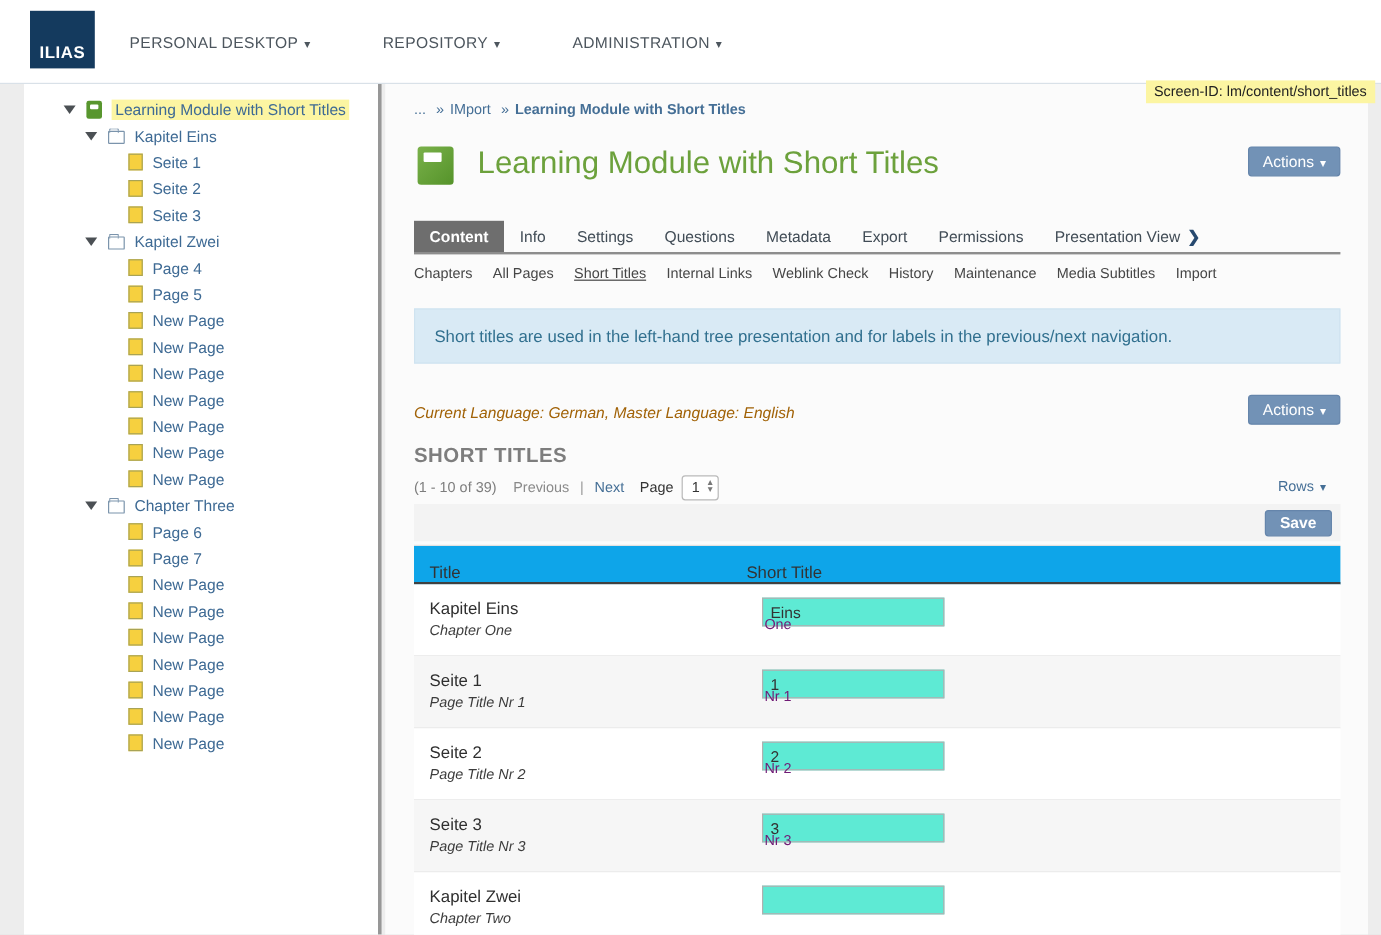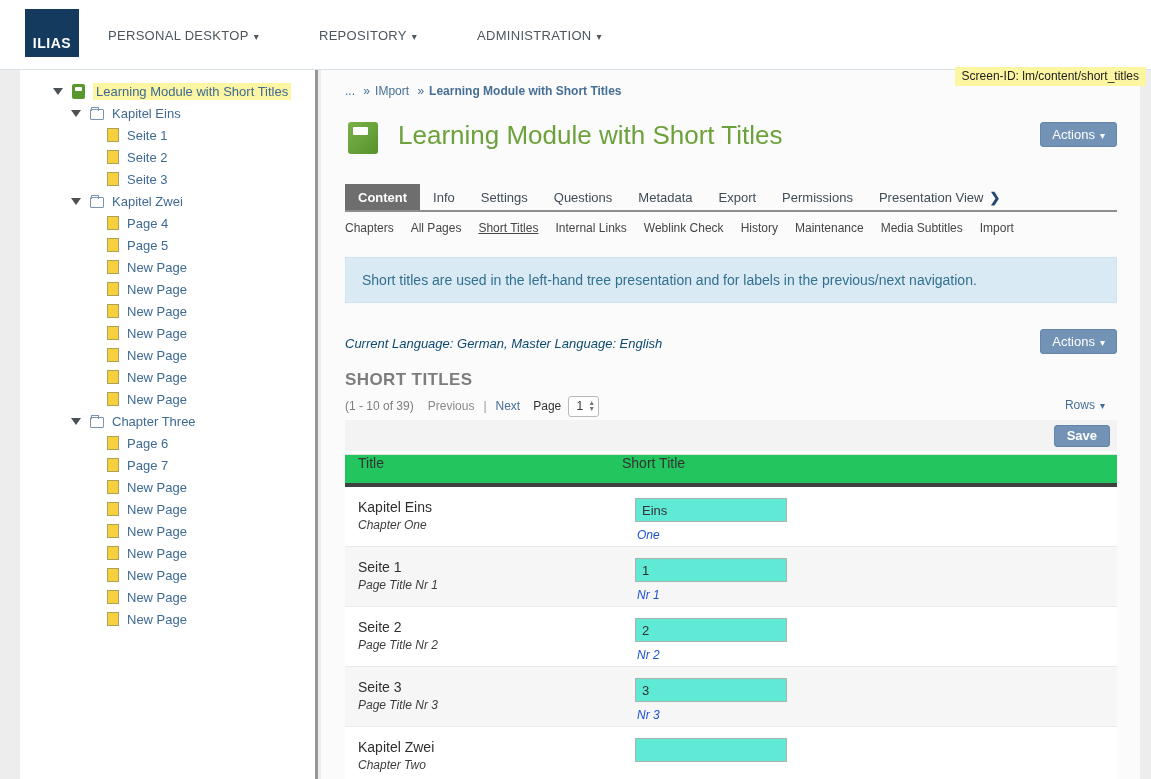--- a/index.html
+++ b/index.html
@@ -50,50 +50,50 @@
   .tab.active { background:var(--active-tab-gray,#6e6e6e); color:#fff; font-weight:bold; }
   .tab .chev { color:#27496f; font-weight:bold; margin-left:6px; font-size:13px; }
 
   .subtabs { margin-top:7px; display:flex; }
   .subtab { font-size:12px; color:#464646; margin-right:17px; cursor:pointer; padding:2px 0; white-space:nowrap; }
   .subtab.active { text-decoration:underline; }
 
   .infobox { margin-top:20px; width:772px; background:var(--info-bg,#d9eaf5); border:1px solid #cfe3f0; color:var(--info-text,#31708f); font-size:14px; padding:14px 16px; }
 
   .lang-row { position:relative; margin-top:26px; height:27px; width:772px; }
-  .lang-text { position:absolute; left:0; top:7px; font-style:italic; font-size:13px; color:#0c4a6e; }
+  .lang-text { position:absolute; left:0; top:7px; font-style:italic; font-size:13px; color:#a16207; }
   .lang-row .btn { position:absolute; right:0; top:0; }
 
   .section-heading { margin-top:14px; font-size:17px; font-weight:bold; color:#7d7d7d; letter-spacing:.4px; }
 
   .pagination { position:relative; margin-top:5px; width:772px; height:22px; font-size:12px; color:#7d7d7d; display:flex; align-items:center; }
   .pag-range { margin-right:14px; }
   .pag-prev { color:#8a8a8a; margin-right:9px; cursor:pointer; }
   .pag-sep { color:#999; margin-right:9px; }
   .pag-next { color:var(--link-blue,#456f96); margin-right:13px; cursor:pointer; }
   .pag-label { color:#333; margin-right:7px; }
   .pag-spinner { display:inline-flex; align-items:center; border:1px solid #b9b9b9; border-radius:3px; background:#fff; height:21px; padding:0 3px 0 5px; cursor:text; }
   .pag-spinner .num { font-size:12px; color:#333; width:11px; text-align:center; }
   .spin-arrows { display:flex; flex-direction:column; margin-left:3px; }
   .spin-arrows span { font-size:7px; line-height:6px; color:#777; }
   .rows-link { position:absolute; right:12px; top:3px; color:var(--link-blue,#456f96); font-size:12px; cursor:pointer; }
 
   .toolbar { position:relative; margin-top:3px; width:772px; height:31px; background:#f3f3f3; }
   .toolbar .btn { position:absolute; right:7px; top:5px; padding:2px 12px 3px; font-weight:bold; }
 
   .stable { margin-top:3px; width:772px; border-top:1px solid #e2e2e2; background:#fff; }
-  .thead { display:flex; height:32px; align-items:flex-start; border-bottom:4px solid #404040; background:#22c55e; }
+  .thead { display:flex; height:32px; align-items:flex-end; border-bottom:2px solid #404040; background:#0ea5e9; }
   .th { font-size:14px; color:#333; }
   .th-title { padding-left:13px; width:277px; }
   .trow { position:relative; height:60px; border-bottom:1px solid #e9e9e9; background:#fff; }
   .trow.alt { background:#f6f6f6; }
   .row-title { position:absolute; left:13px; top:12px; font-size:14px; color:#2f2f2f; }
   .row-sub { position:absolute; left:13px; top:31px; font-size:12px; font-style:italic; color:#3c3c3c; }
   .row-input { position:absolute; left:290px; top:11px; width:152px; height:24px; border:1px solid #b0b0b0; font-size:13px; padding:1px 6px; font-family:inherit; color:#333; background:#5eead4; }
-  .row-vsub { position:absolute; left:292px; top:41px; font-size:12px; font-style:italic; color:#1d4ed8; }
+  .row-vsub { position:absolute; left:292px; top:26px; font-size:12px; color:#701a75; }
 </style>
 </head>
 <body>
 
 <div class="app">
 
   <div class="topbar">
     <div class="logo">ILIAS</div>
     <div class="topnav">
   <div class="nav-item"><span>PERSONAL DESKTOP</span><span class="caret">▾</span></div>

